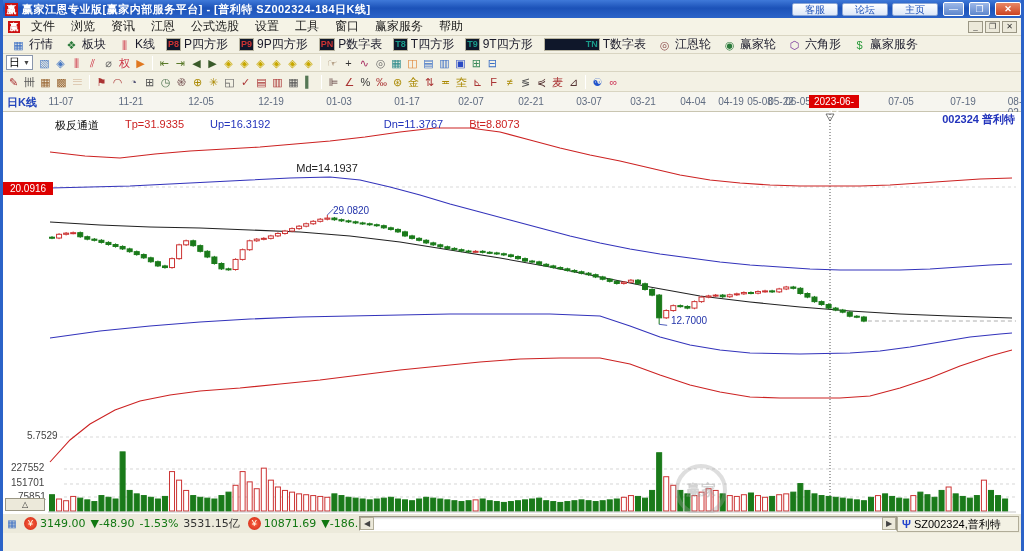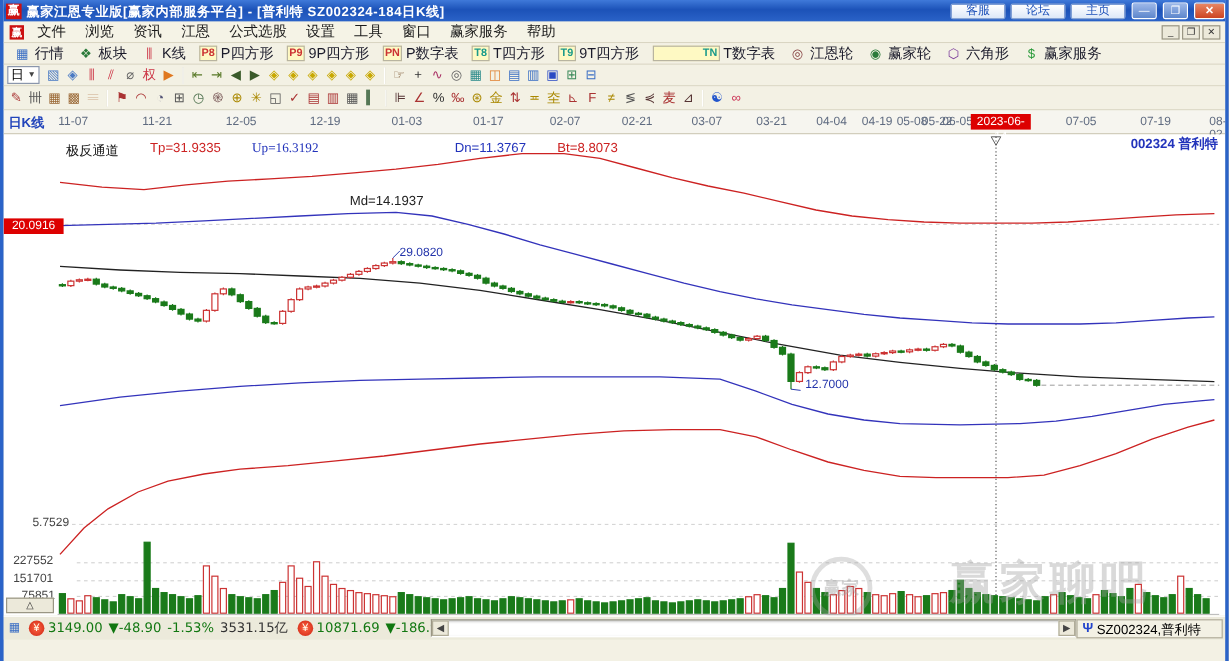--- a/index.html
+++ b/index.html
@@ -21,21 +21,21 @@
   .menubar{position:absolute;left:0;top:18px;width:1018px;height:18px;background:#f5f3e6;border-bottom:1px solid #d9d5c2;
     display:flex;align-items:center;padding:0 2px;}
   .mlogo{width:12px;height:12px;background:#cc1111;color:#fff;font-size:9px;line-height:12px;text-align:center;font-weight:bold;margin:0 3px;}
   .mitem{font-size:12px;color:#1a1a1a;padding:0 8px;line-height:17px;}
   .mwin{margin-left:auto;display:flex;gap:2px;padding-right:2px;}
   .mwbtn{width:15px;height:12px;border:1px solid #9a9684;background:#ece9da;font-size:8px;line-height:10px;text-align:center;color:#333;}
   
   .toolbar{position:absolute;left:0;width:1018px;height:18px;background:#f3f1e4;border-bottom:1px solid #d9d5c2;
     display:flex;align-items:center;padding:0 3px;gap:1px;}
   .tb1item{display:flex;align-items:center;gap:3px;padding:0 5px;font-size:12px;color:#1a1a2a;height:16px;}
-  .badge{font-size:9px;font-weight:bold;border:1px solid #b8b4a0;background:#fef9c3;padding:0 1px;line-height:11px;}
+  .badge{font-size:9px;font-weight:bold;border:1px solid #b8b4a0;background:#0f172a;padding:0 1px;line-height:11px;}
   .ic{display:inline-block;width:15px;height:14px;font-size:11px;line-height:14px;text-align:center;}
   .sep{width:1px;height:14px;background:#c9c5b1;border-right:1px solid #fff;margin:0 3px;}
   .period{display:flex;align-items:center;height:15px;border:1px solid #8a96ac;background:#fff;font-size:11px;padding:0 2px;gap:3px;margin-right:3px;}
   .period .car{font-size:7px;color:#444;}
   
   .daterow{position:absolute;left:0;top:92px;width:1018px;height:20px;background:#f6f5ef;border-bottom:1px solid #c9c5b1;}
   .dlab{position:absolute;top:4px;font-size:10px;color:#5f6b80;transform:translateX(-50%);}
   .dbox{position:absolute;top:3px;left:806px;width:50px;height:13px;background:#dd0000;color:#fff;font-size:10px;line-height:13px;text-align:center;}
   .klab{position:absolute;left:4px;top:3px;font-size:11px;font-weight:bold;color:#2244bb;}
   
@@ -627,34 +627,33 @@
         <rect x="974.3599999999999" y="495.5758354755784" width="5" height="15.424164524421593" fill="#1a7a1a" stroke="#1a7a1a" stroke-width="1"></rect>
         <rect x="981.42" y="480.1516709511568" width="5" height="30.848329048843187" fill="#ffffff" stroke="#cc3333" stroke-width="1"></rect>
         <rect x="988.4799999999999" y="490.4344473007712" width="5" height="20.565552699228792" fill="#1a7a1a" stroke="#1a7a1a" stroke-width="1"></rect>
         <rect x="995.54" y="495.5758354755784" width="5" height="15.424164524421593" fill="#1a7a1a" stroke="#1a7a1a" stroke-width="1"></rect>
         <rect x="1002.5999999999999" y="499.0034275921165" width="5" height="11.996572407883463" fill="#1a7a1a" stroke="#1a7a1a" stroke-width="1"></rect>
         <line x1="48" y1="512" x2="1016" y2="512" stroke="#aaa" stroke-width="0.7"></line>
       </svg>
     <div class="ind" id="indrow">
       <span style="color:#111;">极反通道</span>
     <span style="color: rgb(204, 34, 34);">Tp=31.9335</span>
-        <span style="color: rgb(34, 51, 187); font-family: Liberation Serif, serif;">Up=16.3192</span>
+        <span style="color: rgb(34, 51, 187);">Up=16.3192</span>
         <span style="color: rgb(34, 34, 34); margin-top: 44px;">Md=14.1937</span>
         <span style="color: rgb(34, 51, 187);">Dn=11.3767</span>
         <span style="color: rgb(204, 34, 34);">Bt=8.8073</span>
       </div>
     <span class="stock">002324 普利特</span>
     <span class="pxbox">20.0916</span>
     <span class="graylab" style="left:24px;top:318px;">5.7529</span>
     <span class="lowlab" style="left:330px;top:93px;">29.0820</span>
     <span class="lowlab" style="left:668px;top:203px;">12.7000</span>
     <span class="graylab" style="left:8px;top:350px;">227552</span>
     <span class="graylab" style="left:8px;top:365px;">151701</span>
     <span class="graylab" style="left:15px;top:379px;">75851</span>
-    <span class="wm2">赢家聊吧</span>
     <span class="wmcirc">赢家</span>
     <span class="expand">△</span>
   </div>
 
   <div class="statusbar">
     <span class="sic" style="color:#3a6ec4;">▦</span>
     <span id="statvals" style="display:flex;align-items:center;">
         <span class="coin">¥</span>
         <span class="sval" style="color: rgb(17, 119, 17);">3149.00</span>
         <span class="sval" style="color: rgb(17, 119, 17); text-align: right;">▼-48.90</span>

